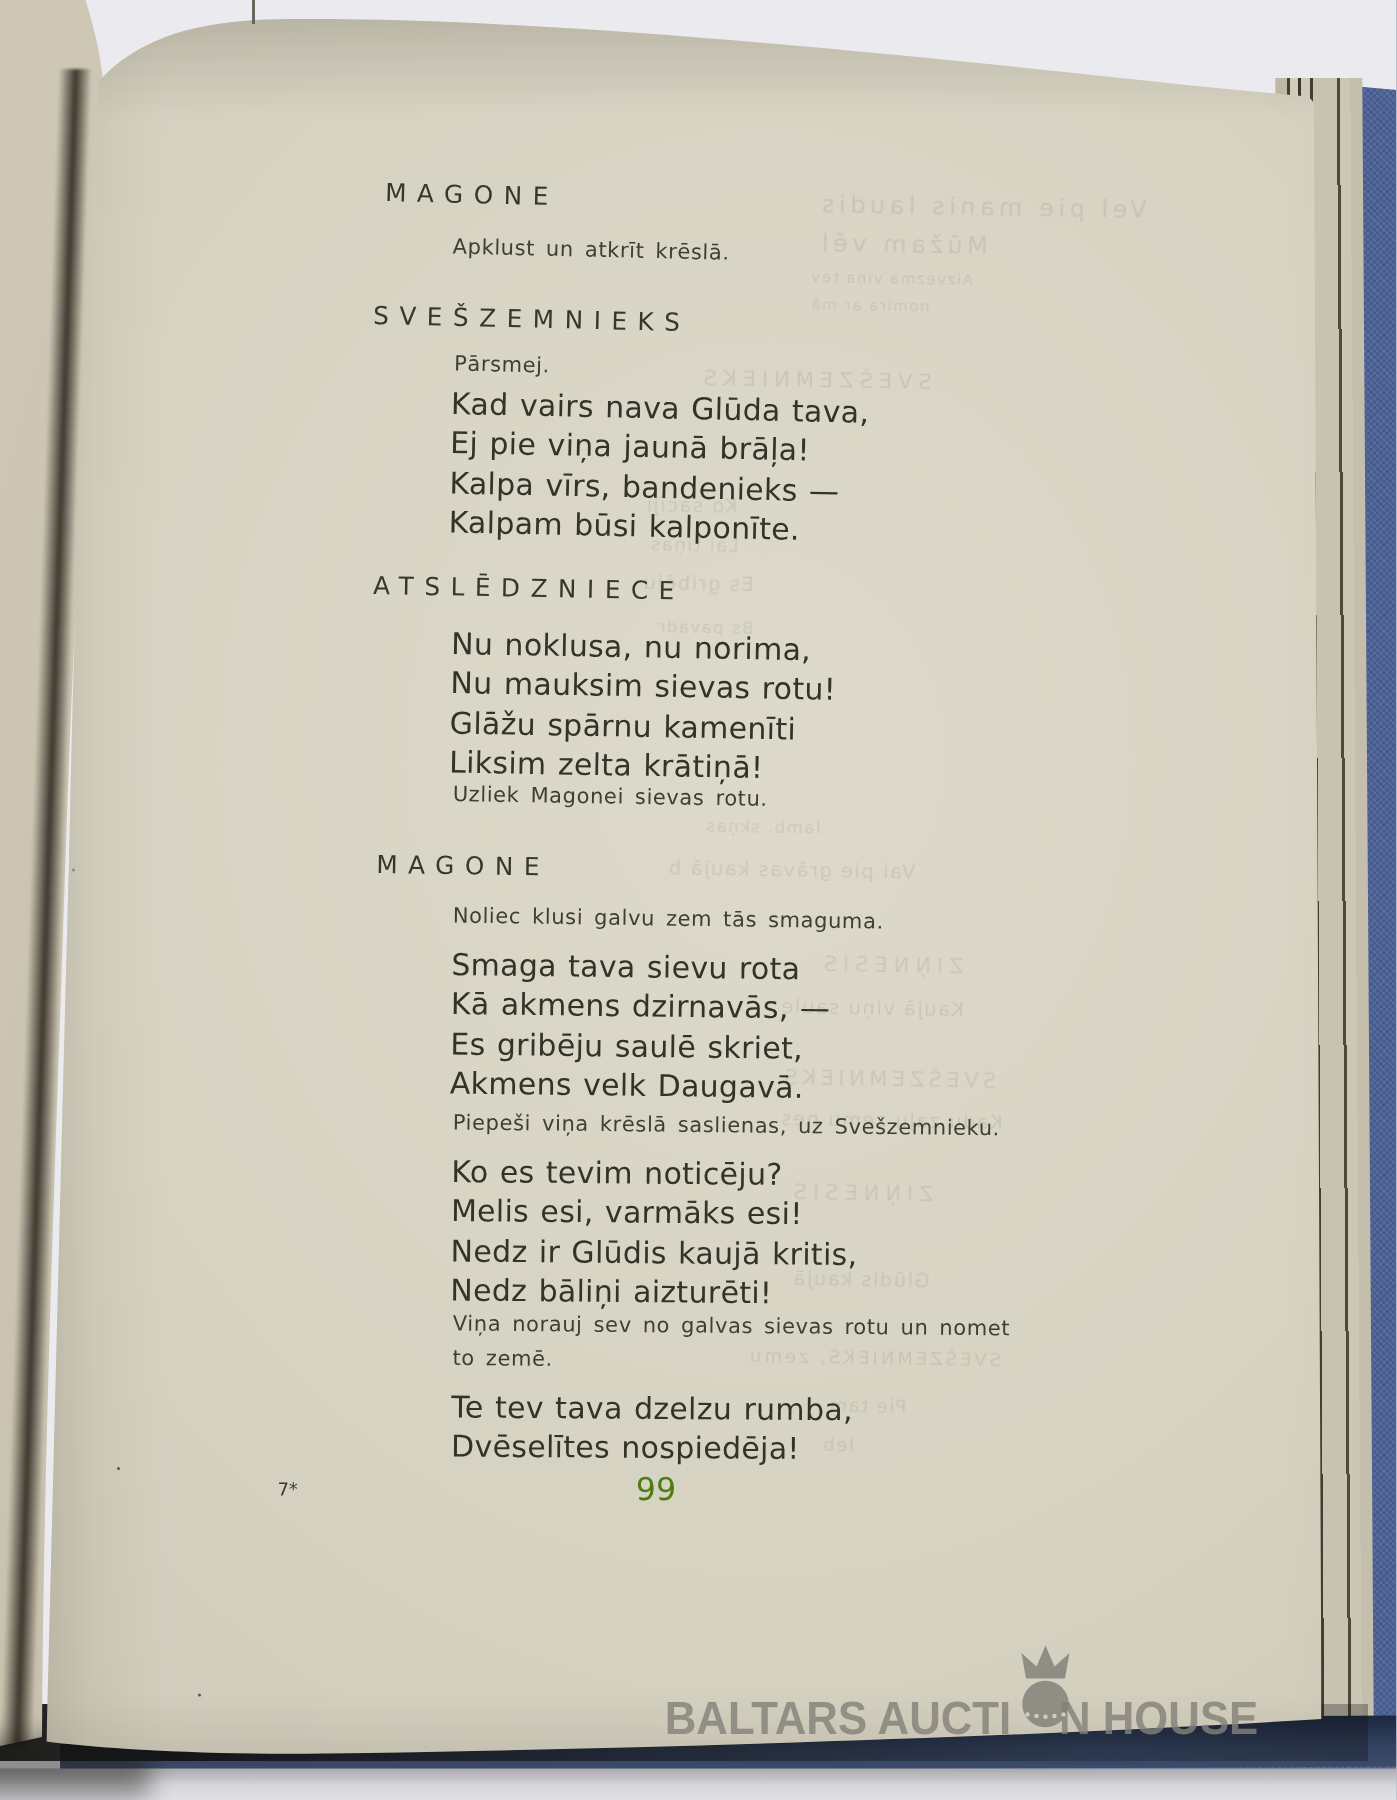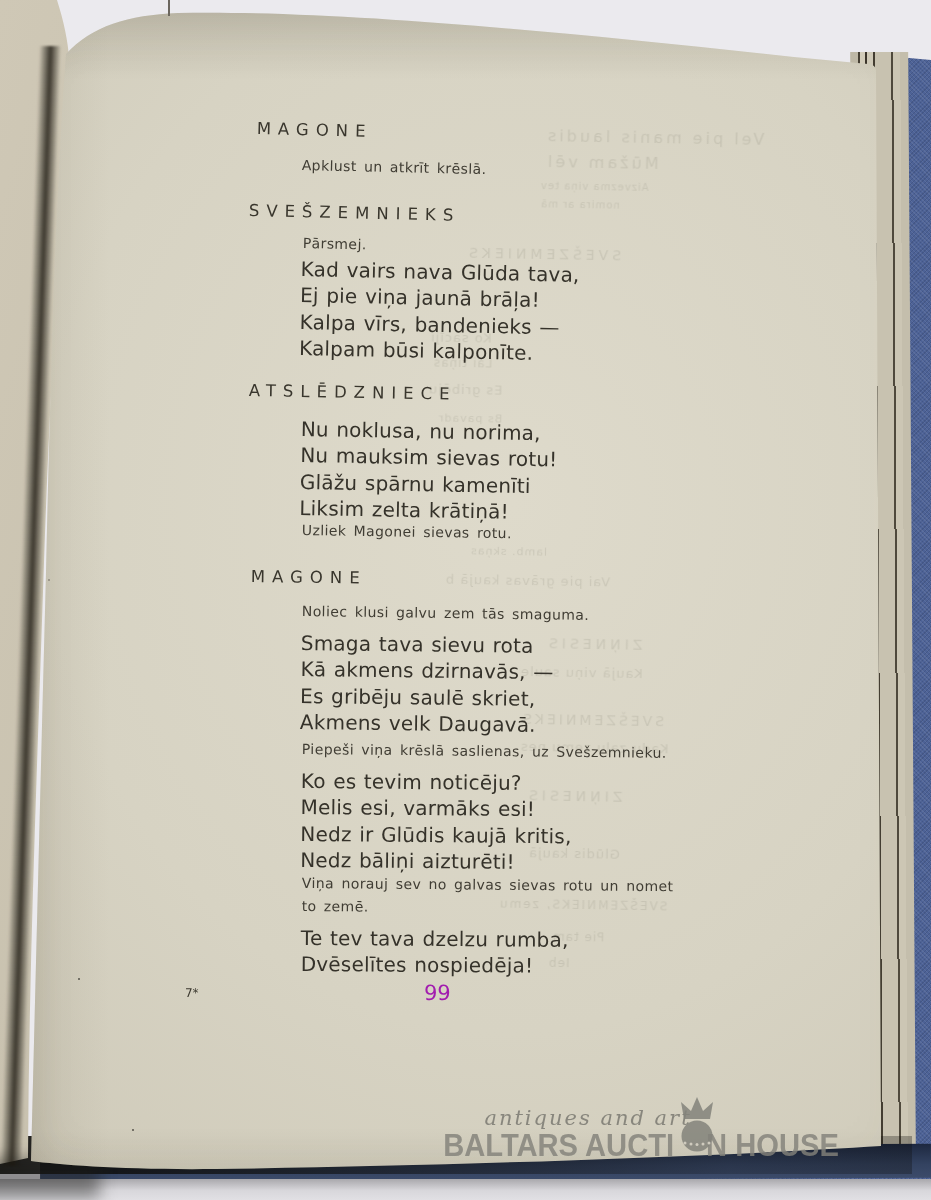--- a/index.html
+++ b/index.html
@@ -47,21 +47,21 @@
   .spine-crack{position:absolute;left:168px;top:0;width:2px;height:16px;z-index:9;background:#6b665e;}
   .speck{position:absolute;width:2px;height:2px;border-radius:50%;z-index:21;background:#55524a;}
 
   
   .textblock{position:absolute;left:0;top:0;width:931px;height:1200px;z-index:20;}
   .sec{position:absolute;transform-origin:left top;white-space:nowrap;}
   .heading{font-size:16.5px;letter-spacing:7px;color:#39362d;}
   .stage{font-size:14px;letter-spacing:.4px;word-spacing:2.5px;color:#403d34;line-height:23px;}
   .verse{font-size:20px;line-height:26.4px;letter-spacing:.2px;word-spacing:1px;color:#35322a;}
   .footer-sig{font-size:12px;color:#3c392f;}
-  .footer-page{font-size:21px;color:#a21caf;}
+  .footer-page{font-size:21px;color:#4d7c0f;}
 
   
   .ghostblock{position:absolute;left:0;top:0;width:931px;height:1200px;z-index:15;}
   .ghost{position:absolute;transform:scaleX(-1) rotate(-1deg);transform-origin:center;
     color:rgba(88,83,66,.13);filter:blur(.4px);white-space:nowrap;}
 
   
   .wm{position:absolute;z-index:30;}
   .wm-tagline{left:458px;top:1106px;width:260px;text-align:center;
     font-family:"DejaVu Serif",serif;font-style:italic;font-size:21px;letter-spacing:2px;
@@ -166,21 +166,20 @@
         <div>to zemē.</div>
       </div>
       <div class="sec verse" style="left: 301px; top: 925px; transform: rotate(0.4deg);">
         <div>Te tev tava dzelzu rumba,</div>
         <div>Dvēselītes nospiedēja!</div>
       </div>
       <div class="sec footer-sig" style="left: 185px; top: 986px; transform: rotate(0.3deg);">7*</div>
       <div class="sec footer-page" style="left: 424px; top: 981px; transform: rotate(0.3deg);">99</div>
     </div>
 
-  <div class="wm wm-tagline">antiques and art</div>
   <div class="wm wm-brand">
     <span>BALTARS AUCTI</span>
     <span>N HOUSE</span>
   </div>
   <svg class="wm wm-icon" viewBox="0 0 50 58">
     <path d="M25 1 L31 15 L41 6 L38 23 L12 23 L9 6 L19 15 Z" fill="rgba(131,130,122,.85)"></path>
     <circle cx="25" cy="40" r="15.5" fill="rgba(131,130,122,.85)"></circle>
     <g fill="rgba(214,210,196,.9)">
       <circle cx="13" cy="47" r="1.5"></circle>
         <circle cx="19" cy="48" r="1.5"></circle>

